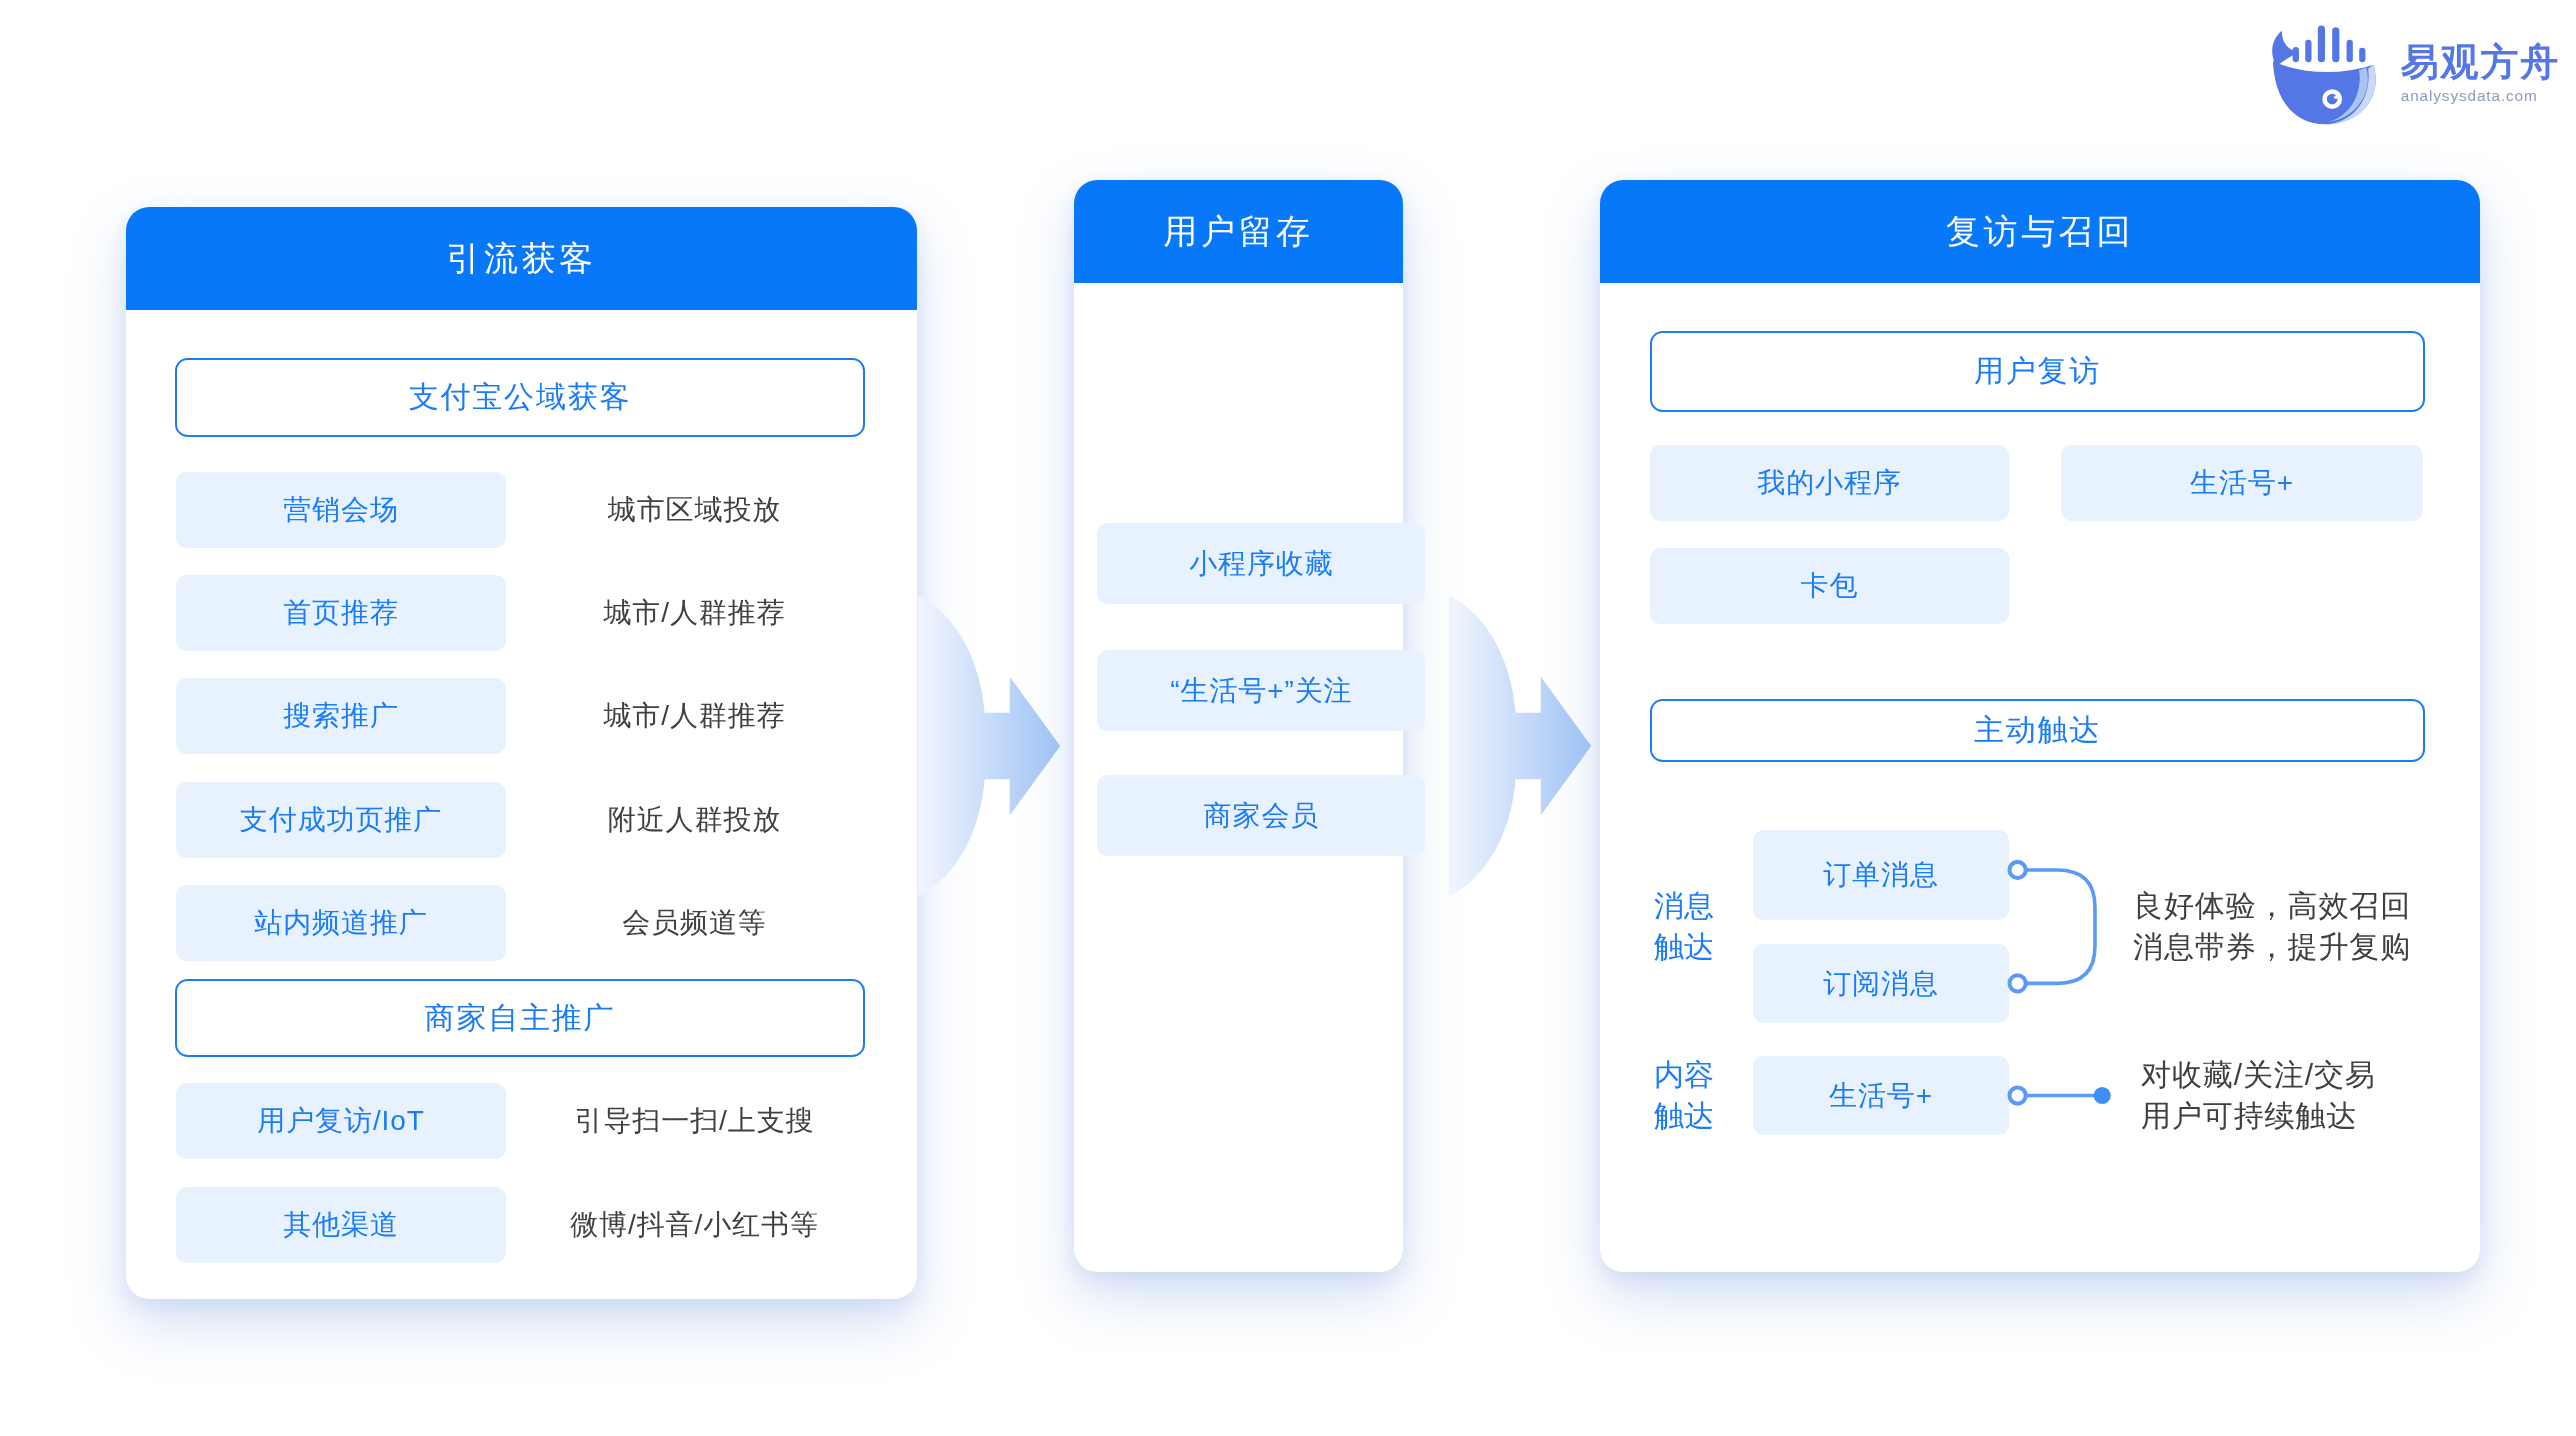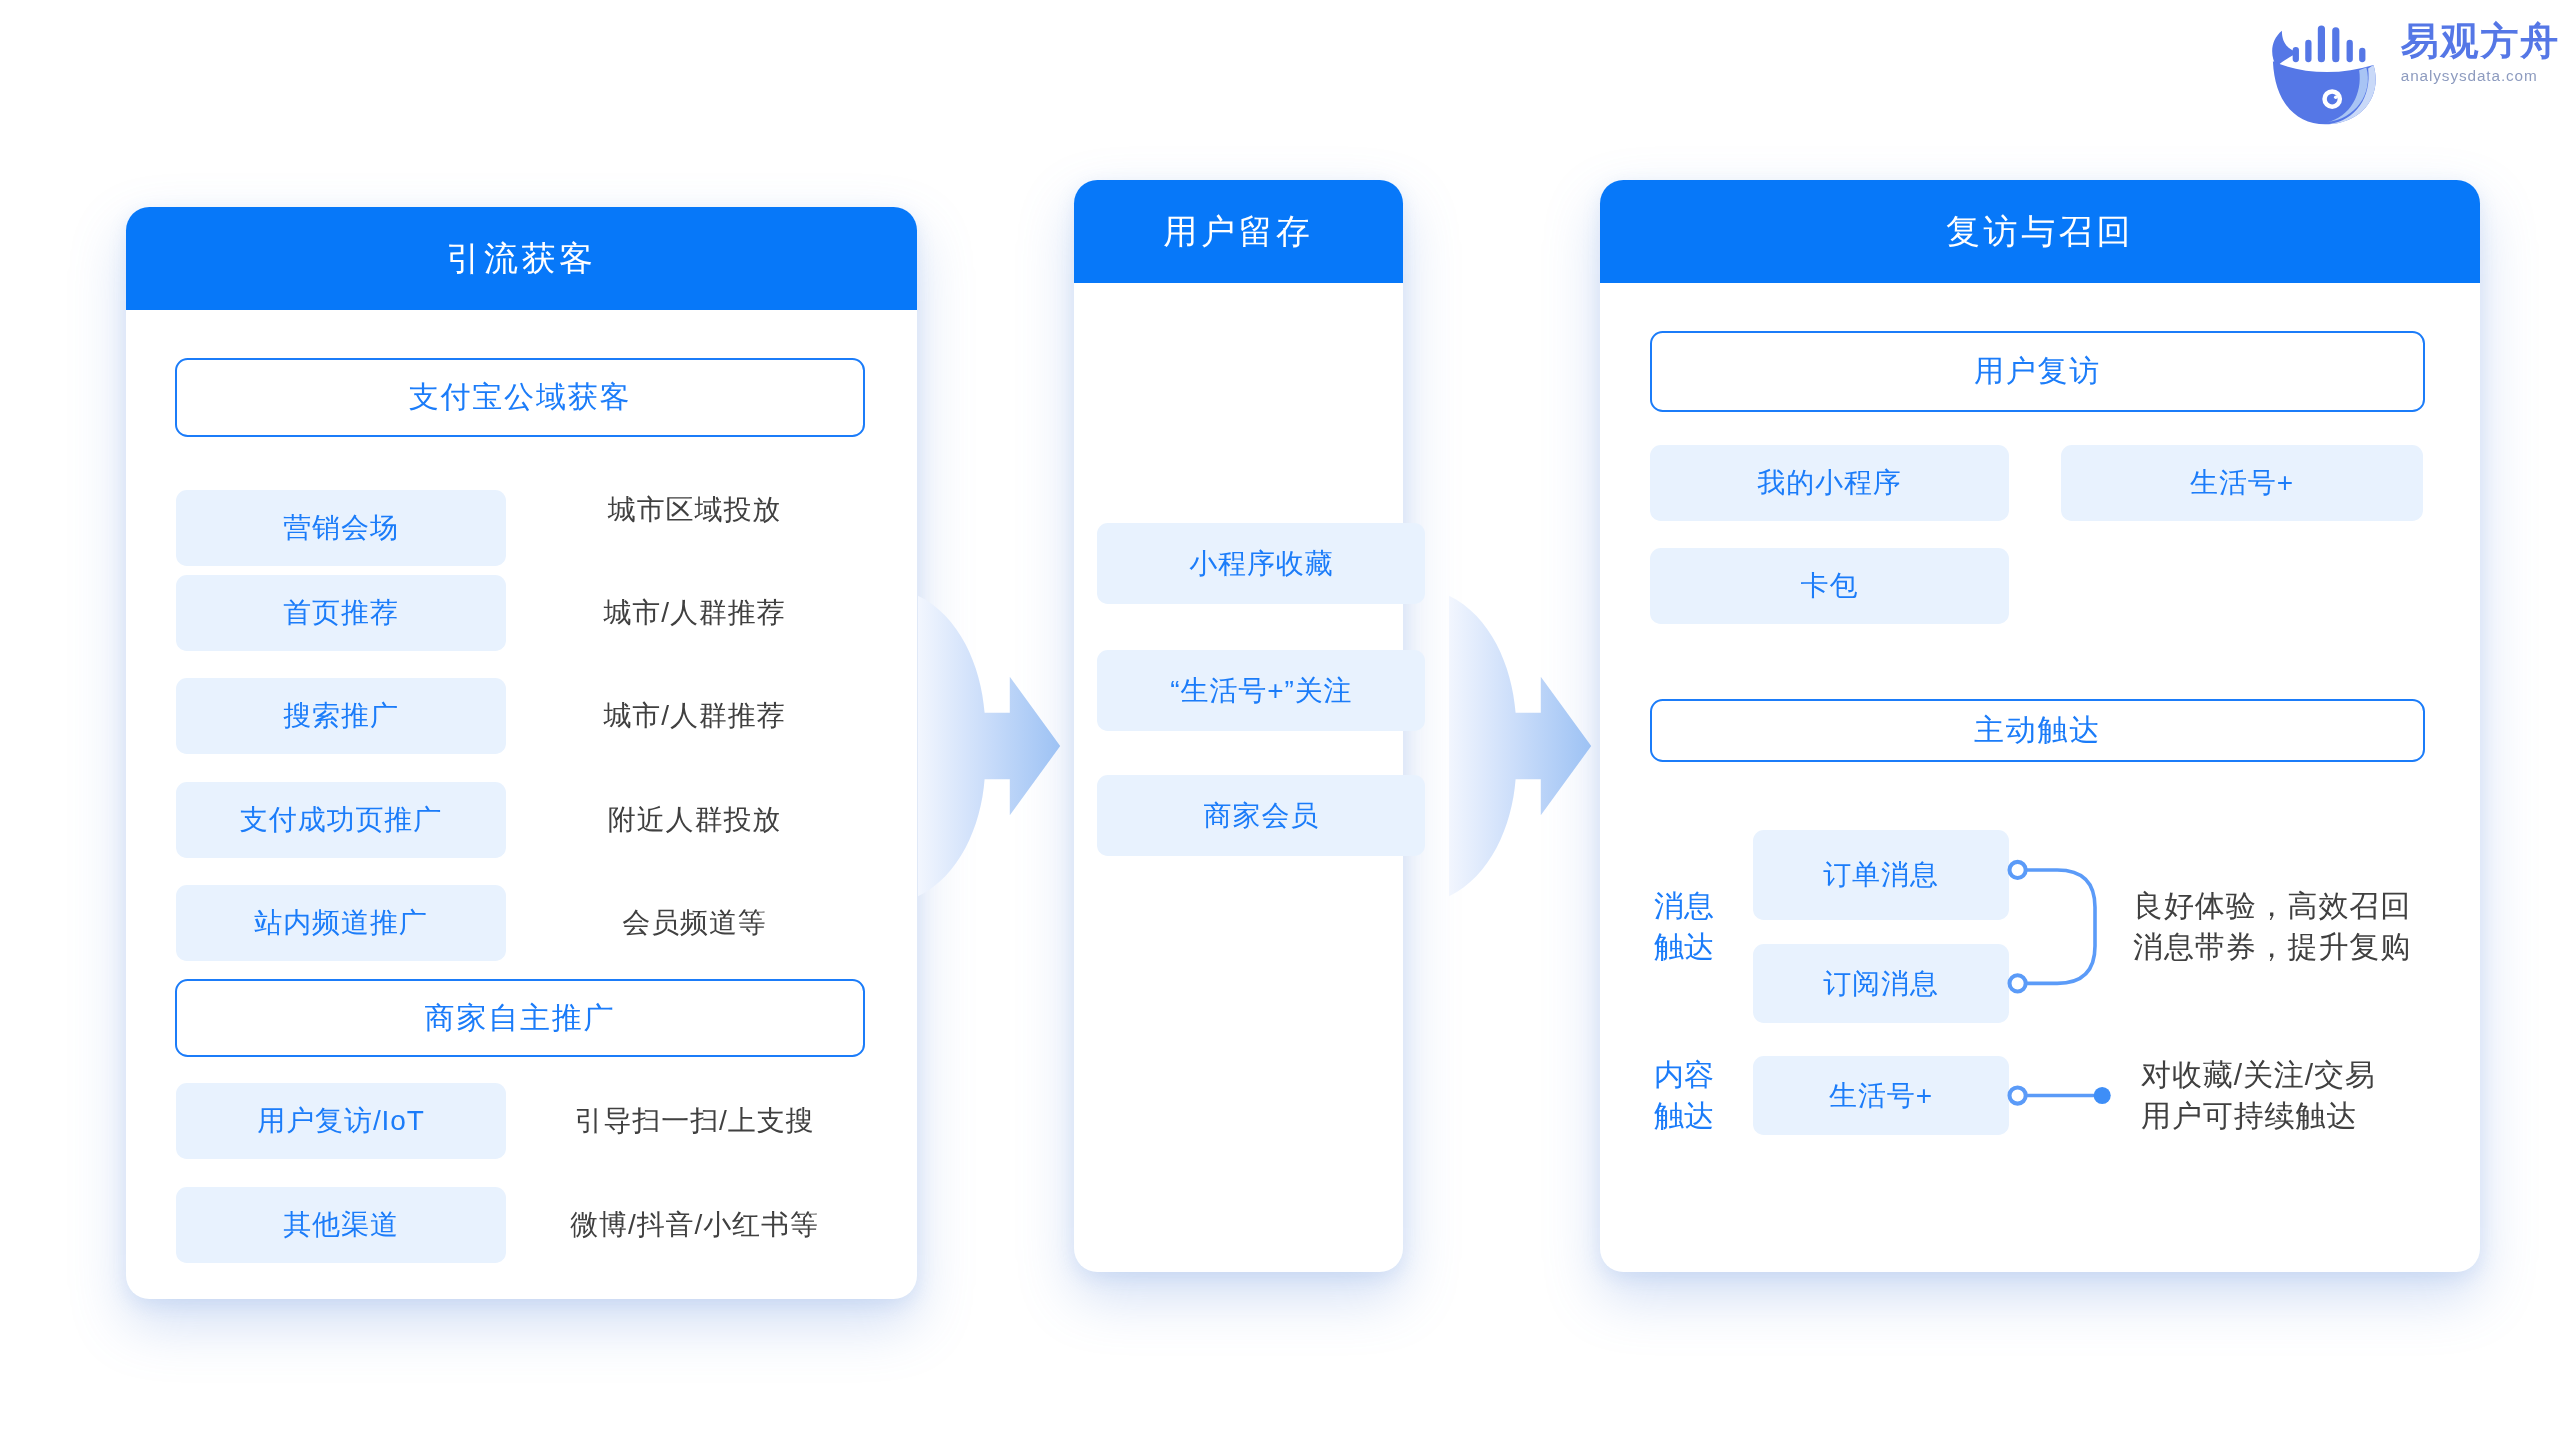--- a/index.html
+++ b/index.html
@@ -1,20 +1,20 @@
 <!DOCTYPE html>
 <html style="font-size:14.4px"><head>
 <meta charset="utf-8">
 <style>
   html,body{margin:0;padding:0;background:#ffffff;}
   .canvas{position:relative;width:2576px;height:1437px;background:#ffffff;
           font-family:"Liberation Sans",sans-serif;overflow:hidden;}
 
   
-  .logo{position:absolute;top:20px;right:16px;display:flex;}
+  .logo{position:absolute;top:20px;right:16px;display:flex;align-items:center;}
   .logo-text{margin-left:12.6px;}
   .logo-name{font-size:38px;font-weight:600;color:#5577E6;letter-spacing:1.8px;line-height:43px;}
   .logo-domain{font-size:15.3px;color:#8D9BBF;letter-spacing:0.9px;margin-top:3.6px;}
 
   
   .panel{position:absolute;top:180px;height:1092px;background:#ffffff;border-radius:23.4px;
          box-shadow:0 25px 56px rgba(96,140,220,.28),0 5.4px 18px rgba(120,160,230,.16);}
   .p1{left:126px;width:791px;margin-top:27px;}
   .p2{left:1074px;width:329px;}
   .p3{left:1600px;width:880px;}
@@ -85,21 +85,21 @@
     </div>
   </div>
 
   <section class="panel p1">
     <header class="ph">
       <span>引流获客</span>
     </header>
 
     <div class="outline ob1">支付宝公域获客</div>
 
-    <div class="chip" style="top:283px">营销会场</div>
+    <div class="chip" style="top:265px">营销会场</div>
     <div class="desc" style="top:265px;height:76px">城市区域投放</div>
 
     <div class="chip" style="top:368px">首页推荐</div>
     <div class="desc" style="top:368px;height:76px">城市/人群推荐</div>
 
     <div class="chip" style="top:471px">搜索推广</div>
     <div class="desc" style="top:471px;height:76px">城市/人群推荐</div>
 
     <div class="chip" style="top:575px">支付成功页推广</div>
     <div class="desc" style="top:575px;height:76px">附近人群投放</div>

